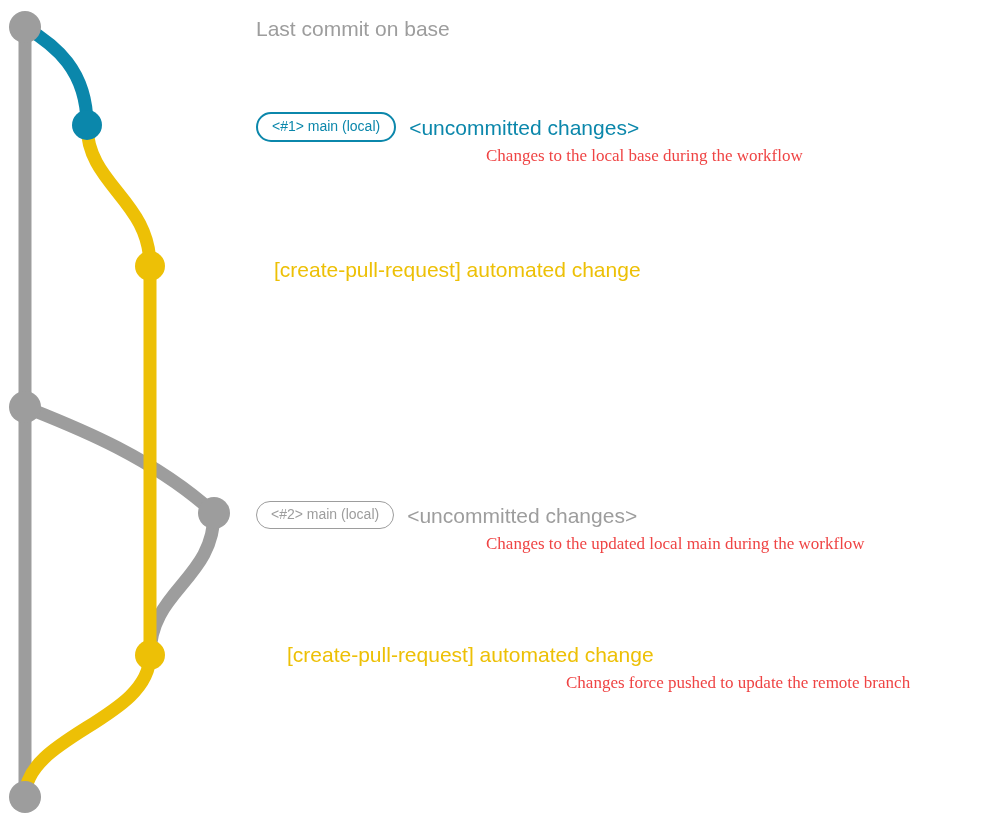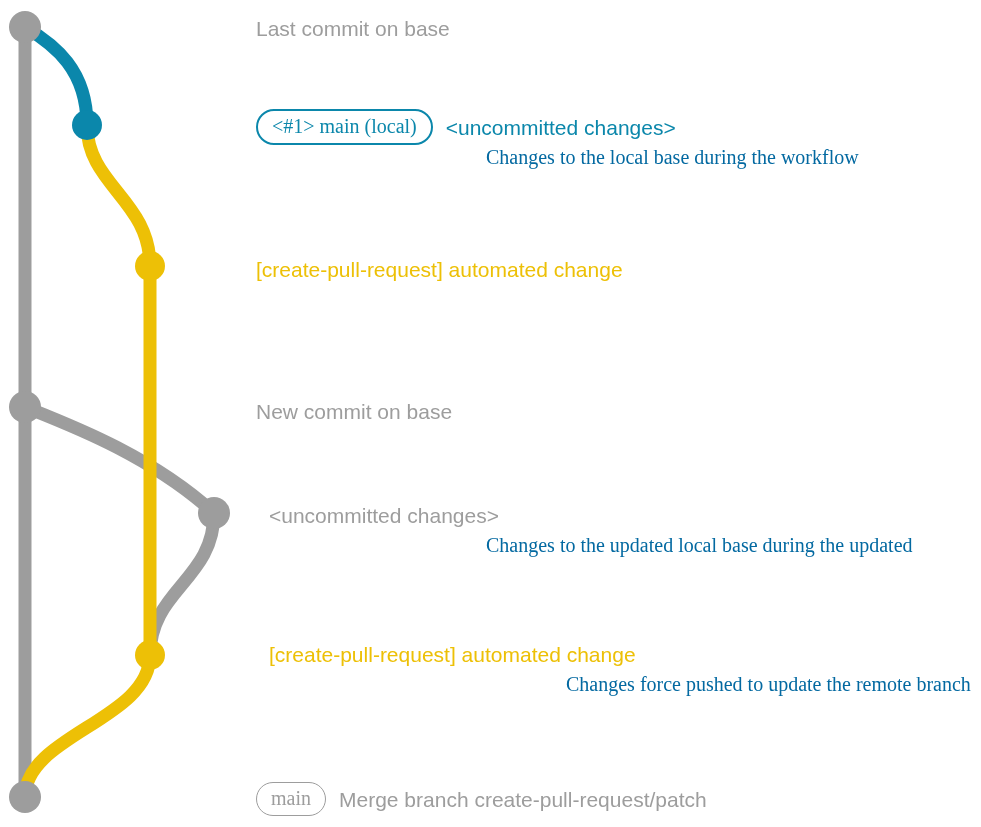--- a/index.html
+++ b/index.html
@@ -14,46 +14,45 @@
 
   #graph { position:absolute; left:0; top:0; width:260px; height:827px; }
 
   .row { position:absolute; display:flex; align-items:center; }
 
   .pill {
     display:inline-flex; align-items:center; justify-content:center;
     border-radius: 999px;
     border: 2px solid currentColor;
     padding: 5px 14px 7px 14px;
-    font-size: 20px;
+    font-size: 14px;
     line-height: 1;
     white-space: nowrap;
     background: #ffffff;
     box-sizing: border-box;
-    font-family: Liberation Serif, serif;
   }
   .pill.thin { border-width: 1.6px; }
 
   .headline {
     font-size: 21px;
     line-height: 1;
     white-space: nowrap;
   }
 
   .subline {
     position:absolute;
     font-family: "Liberation Serif", serif;
-    font-size: 20px;
-    color: #0369a1;
+    font-size: 17px;
+    color: #ef4444;
     white-space: nowrap;
   }
 
   .gray  { color: #9d9d9d; }
   .blue  { color: #0b87ab; }
-  .amber { color: #edc006; }
+  .amber { color: #edc006; margin-left: 18px; }
 
   .lbl-gap { width: 13px; }
 </style>
 </head>
 <body>
 
 <div id="stage">
 
   <svg id="graph" viewBox="0 0 260 827" width="260" height="827">
 
@@ -84,35 +83,28 @@
     <span class="pill blue">&lt;#1&gt; main (local)</span>
     <span class="lbl-gap"></span>
     <span class="headline blue">&lt;uncommitted changes&gt;</span>
   </div>
   <div class="subline" style="left:486px; top:146px;">Changes to the local base during the workflow</div>
 
   <div class="row" style="left:256px; top:254px; height:30px;">
     <span class="headline amber">[create-pull-request] automated change</span>
   </div>
 
-  <div class="row" style="left:256px; top:396px; height:30px;">
-    <span class="headline gray">New commit on base</span>
-  </div>
 
   <div class="row" style="left:256px; top:497px; height:36px;">
+    <span class="pill thin gray">&lt;#2&gt; main (local)</span>
     <span class="lbl-gap"></span>
     <span class="headline gray">&lt;uncommitted changes&gt;</span>
   </div>
-  <div class="subline" style="left:486px; top:534px;">Changes to the updated local base during the updated</div>
+  <div class="subline" style="left:486px; top:534px;">Changes to the updated local main during the workflow</div>
 
   <div class="row" style="left:256px; top:636px; height:36px;">
     <span class="lbl-gap"></span>
     <span class="headline amber">[create-pull-request] automated change</span>
   </div>
   <div class="subline" style="left:566px; top:673px;">Changes force pushed to update the remote branch</div>
 
-  <div class="row" style="left:256px; top:781px; height:36px;">
-    <span class="pill thin gray">main</span>
-    <span class="lbl-gap"></span>
-    <span class="headline gray">Merge branch create-pull-request/patch</span>
-  </div>
 
 </div>
 
 </body></html>

